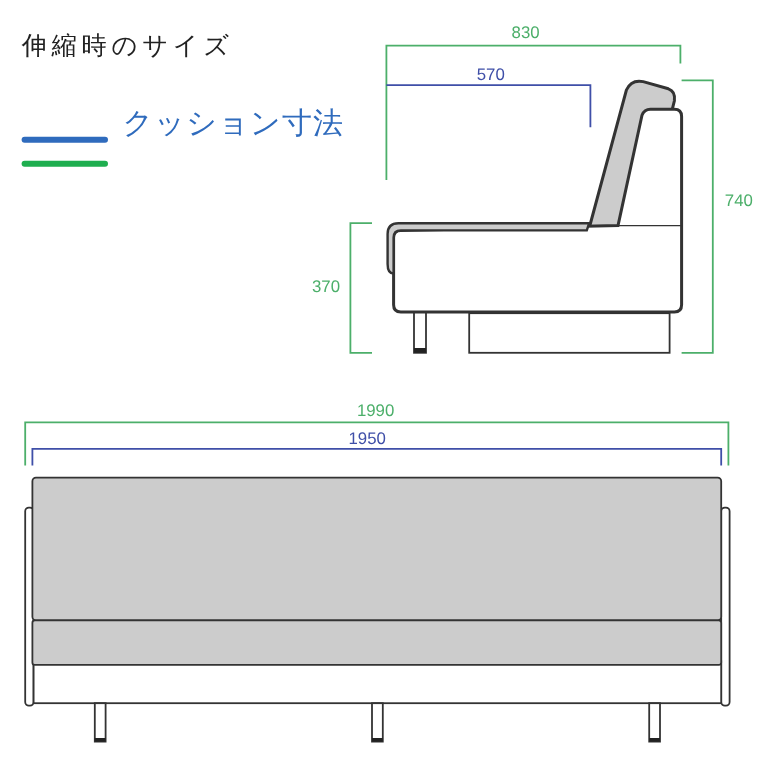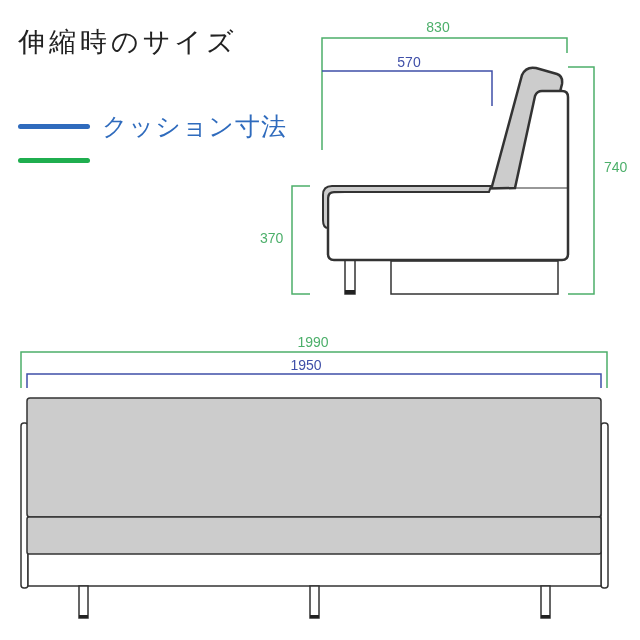--- a/index.html
+++ b/index.html
@@ -1,20 +1,20 @@
 <!DOCTYPE html>
 <html><head>
   <meta charset="utf-8">
   <style>
     html, body { margin: 0; padding: 0; background: #ffffff; }
     body { width: 640px; height: 640px; position: relative; overflow: hidden;
            font-family: "DejaVu Sans", "Liberation Sans", sans-serif; }
-    .title { position: absolute; left: 18px; top: 24px; font-size: 27px; color: #222222;
+    .title { position: absolute; left: 18px; top: 24px; font-size: 21px; color: #222222;
              letter-spacing: 4px; font-weight: 400; }
-    .legend-item { position: absolute; left: 18px; display: flex; align-items: center; margin-top: 24px; }
+    .legend-item { position: absolute; left: 18px; display: flex; align-items: flex-end; }
     .legend-line { width: 72px; height: 5px; border-radius: 3px; margin-right: 12px; }
     .legend-label { font-size: 25px; letter-spacing: 1px; }
     .legend-cushion { top: 86px; }
     .legend-outer { top: 134px; }
     svg.drawing { position: absolute; left: 0; top: 0; }
     .dim-text { font-family: "Liberation Sans", sans-serif; font-size: 14px; }
   </style>
 </head>
 <body>
 

